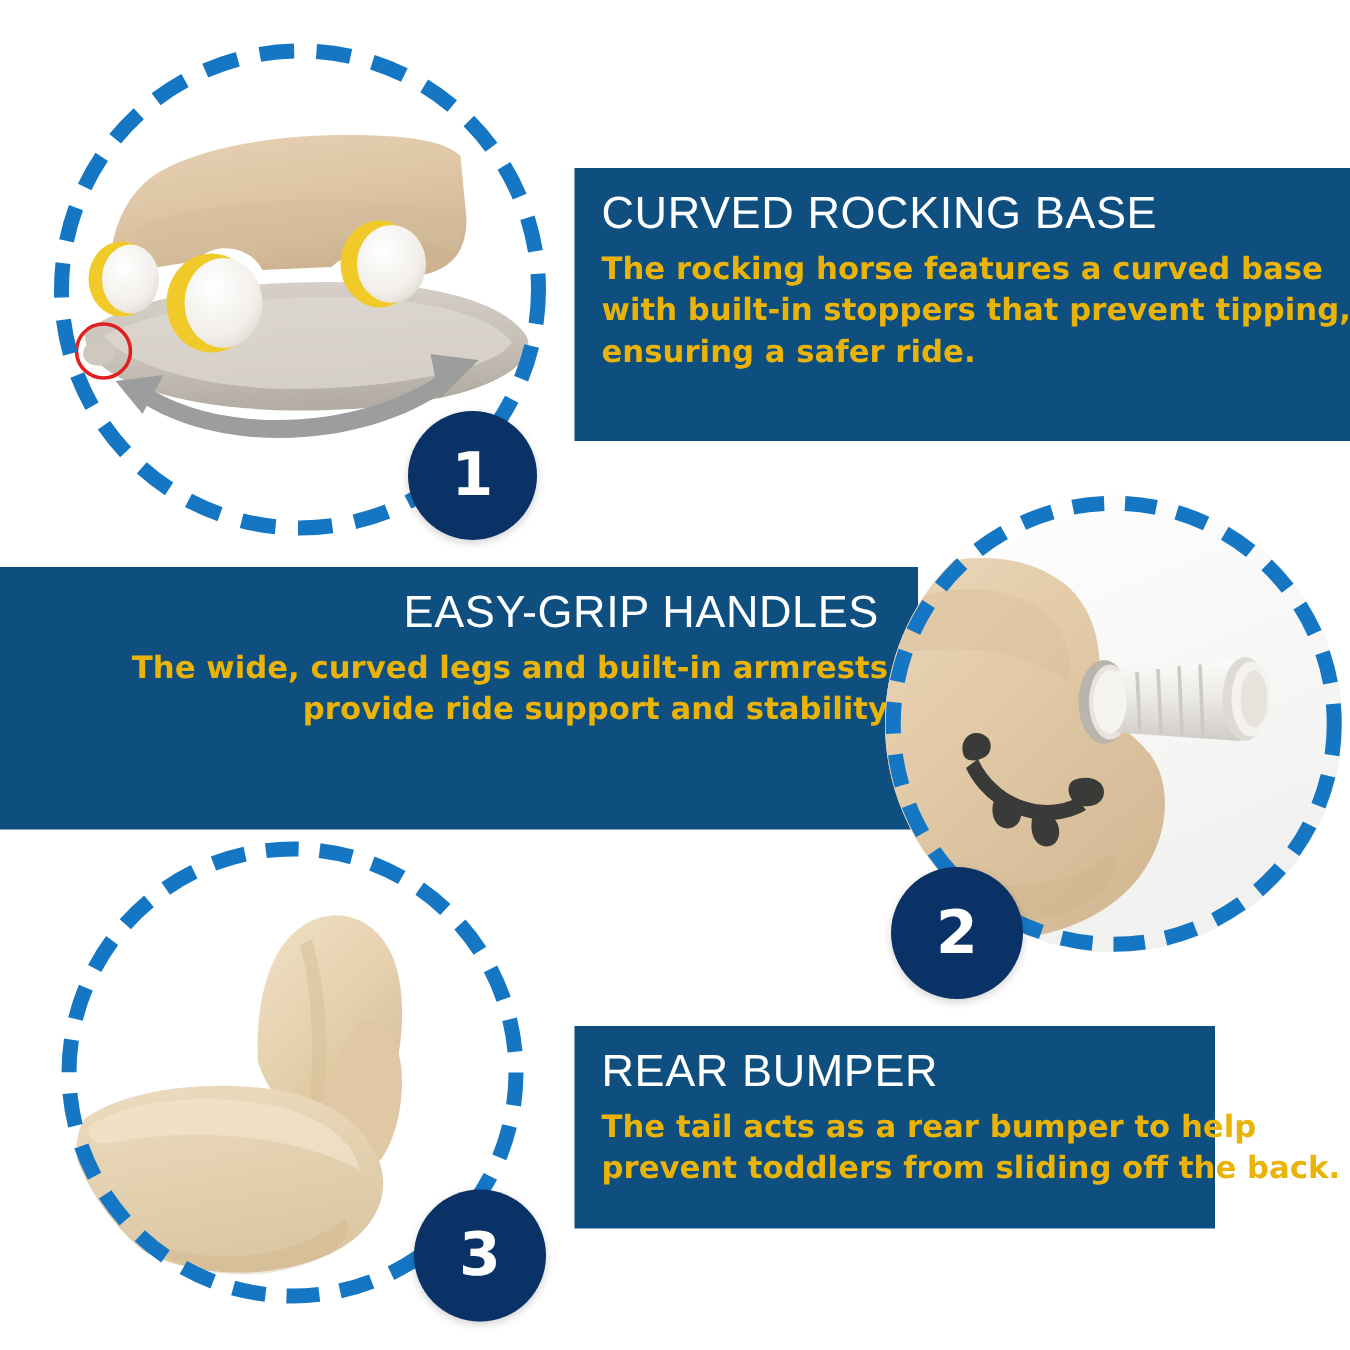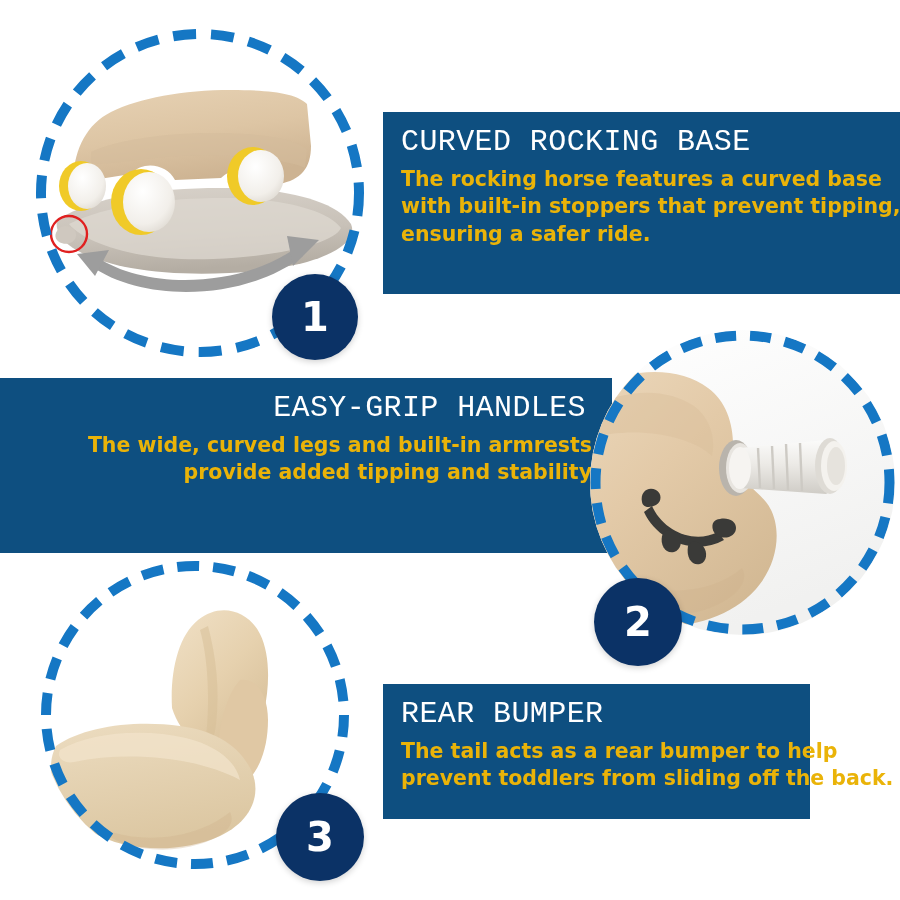--- a/index.html
+++ b/index.html
@@ -21,21 +21,21 @@
 
   
   .panel {
     position: absolute;
     background: #0e4f80;
     box-sizing: border-box;
     padding: 14px 18px 16px 18px;
     color: #ffffff;
   }
   .panel-title {
-    font-family: Liberation Mono, monospace;
+    font-family: Liberation Sans, sans-serif;
     font-weight: 400;
     font-size: 30px;
     letter-spacing: 0.4px;
     line-height: 1.12;
     color: #ffffff;
     margin: 0 0 6px 0;
     white-space: nowrap;
   }
   .panel-body {
     font-family: "DejaVu Sans", "Liberation Sans", sans-serif;
@@ -177,21 +177,21 @@
       <span class="ln">The rocking horse features a curved base</span>
       <span class="ln">with built-in stoppers that prevent tipping,</span>
       <span class="ln">ensuring a safer ride.</span>
     </p>
   </div>
 
   <div class="panel" id="panel-2">
     <h2 class="panel-title">EASY-GRIP HANDLES</h2>
     <p class="panel-body">
       <span class="ln">The wide, curved legs and built-in armrests</span>
-      <span class="ln">provide added tipping and stability</span>
+      <span class="ln">provide ride support and stability</span>
     </p>
   </div>
 
   <div class="photo" id="photo-2">
     <div class="photo-inner">
       <svg viewBox="0 0 305 305" width="305" height="305">
         <defs>
           <linearGradient id="g2head" x1="0" y1="0" x2="0.8" y2="1">
             <stop offset="0%" stop-color="#ecd9bd"></stop>
             <stop offset="45%" stop-color="#e3caa8"></stop>

